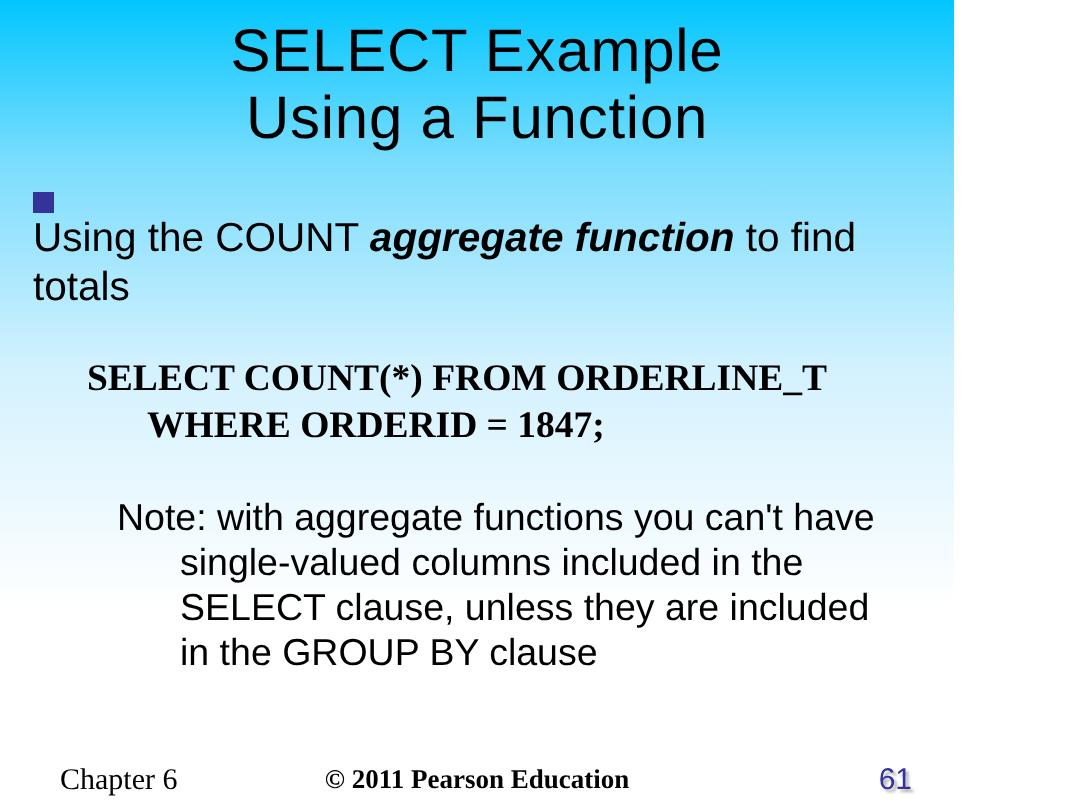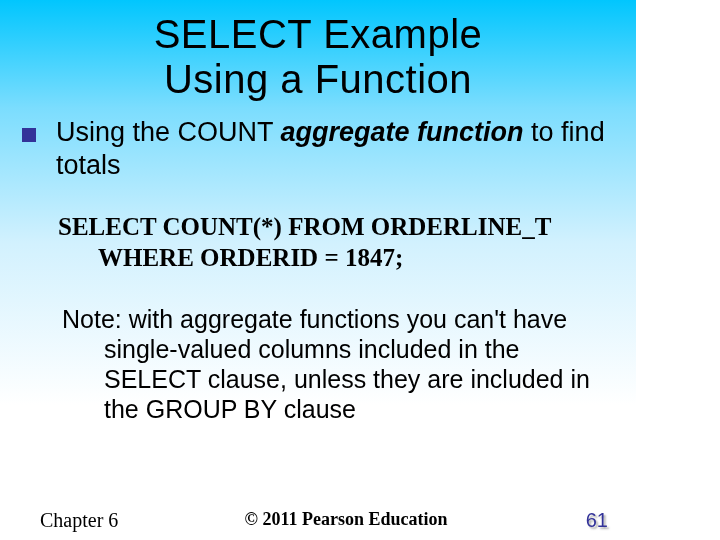--- a/index.html
+++ b/index.html
@@ -27,20 +27,21 @@
     padding-top: 12px;
     letter-spacing: 0.5px;
   }
   .body {
     padding: 14px 22px 0 22px;
   }
   .bullet-row {
     display: flex;
     align-items: flex-start;
     margin-bottom: 28px;
+    flex-direction: column;
   }
   .bullet {
     width: 14px;
     height: 14px;
     background: #333399;
     flex: 0 0 14px;
     margin-top: 12px;
     margin-right: 20px;
   }
   .bullet-text {
@@ -63,21 +64,21 @@
     margin-bottom: 30px;
   }
   .code-indent {
     margin-left: 40px;
   }
   .note-block {
     font-size: 25px;
     line-height: 1.2;
     color: #000;
     font-family: Verdana, Geneva, sans-serif;
-    margin-left: 40px;
+    margin-left: 56px;
     margin-right: 10px;
     text-indent: -42px;
     padding-left: 42px;
   }
   .footer {
     position: absolute;
     bottom: 8px;
     left: 0;
     width: 100%;
     display: flex;
@@ -88,21 +89,20 @@
   .footer-left {
     font-size: 20px;
     margin-left: 40px;
   }
   .footer-center {
     font-size: 18px;
     font-weight: bold;
     position: absolute;
     left: 50%;
     transform: translateX(-50%);
-    margin-left: 28px;
   }
   .footer-right {
     font-size: 20px;
     color: #333399;
     margin-left: auto;
     margin-right: 28px;
     text-shadow: 2px 2px 2px rgba(120,120,120,0.6);
     font-family: Verdana, Geneva, sans-serif;
   }
 </style>

